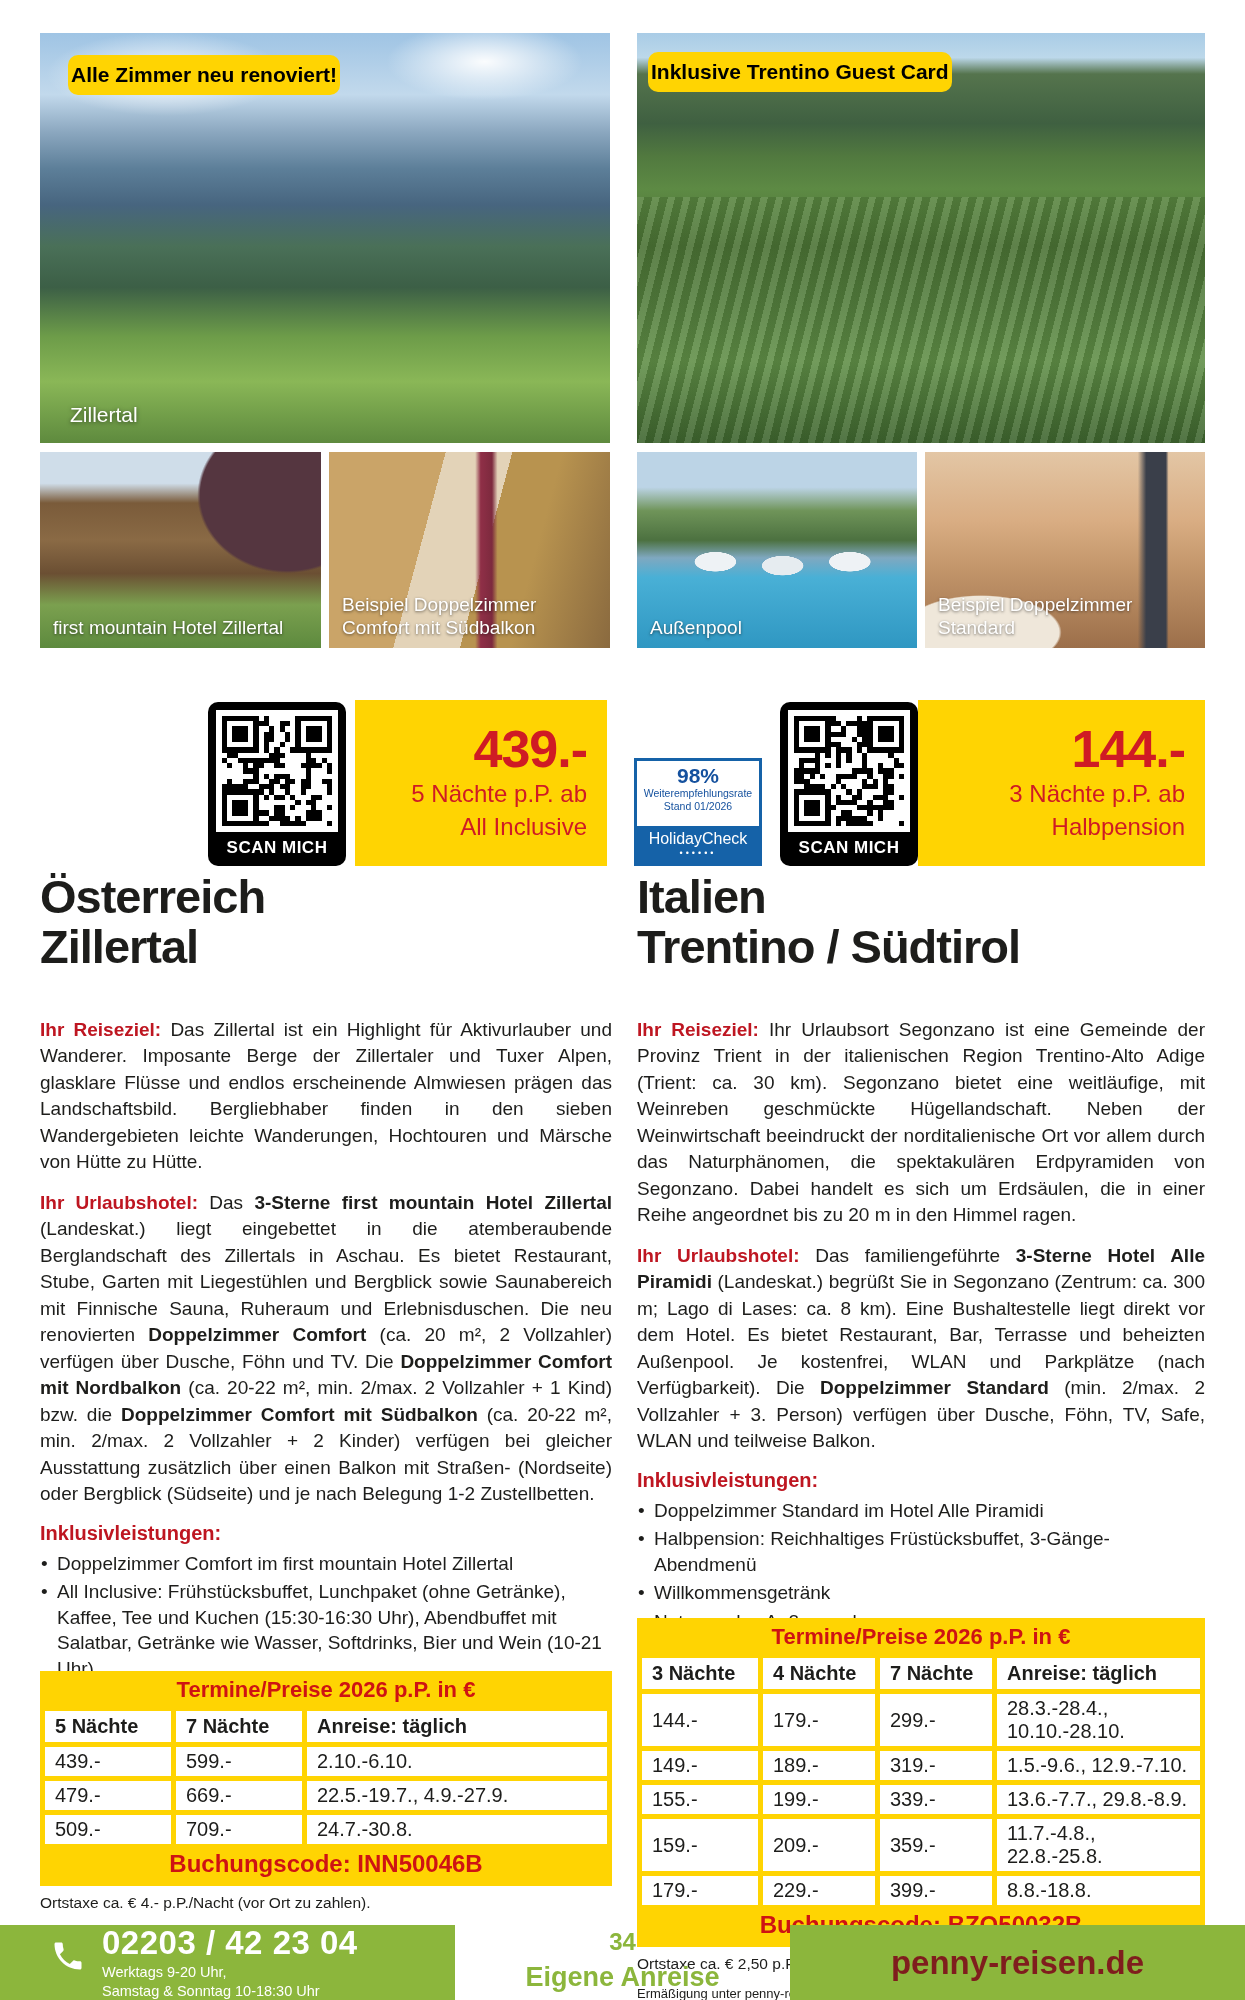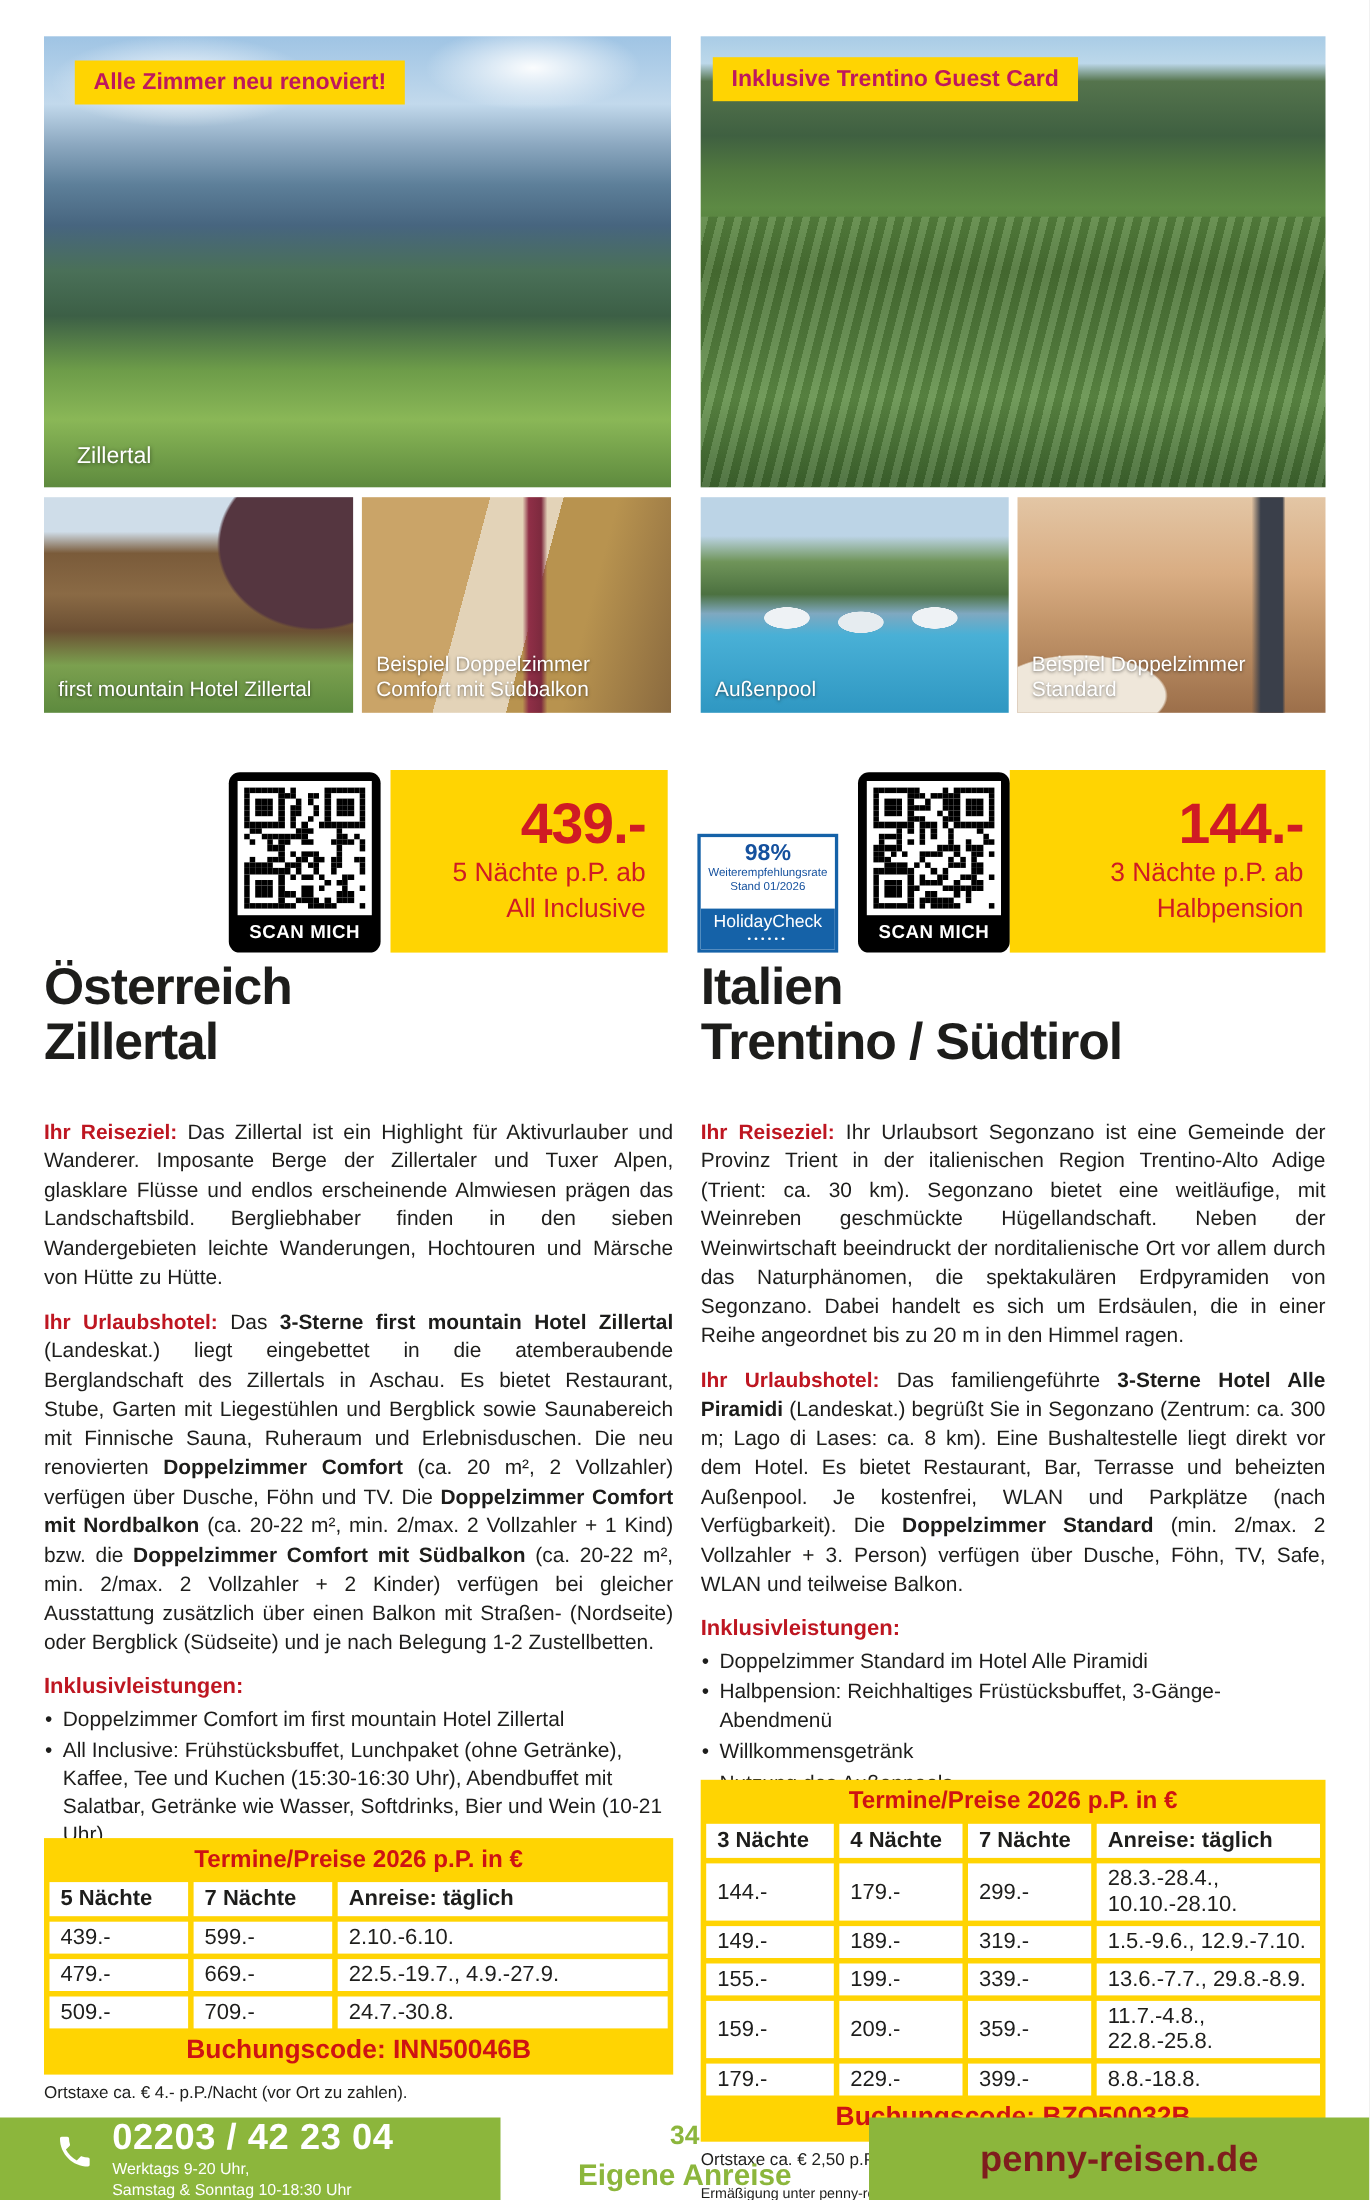--- a/index.html
+++ b/index.html
@@ -13,22 +13,22 @@
       radial-gradient(140px 55px at 78% 7%, rgba(255,255,255,.95), rgba(255,255,255,0) 70%),
       radial-gradient(170px 60px at 22% 10%, rgba(255,255,255,.85), rgba(255,255,255,0) 70%),
       linear-gradient(180deg,#9fc4e4 0%,#c2d9ec 15%,#8ca8c0 24%,#5d7f99 33%,#47657f 42%,#4a7058 52%,#3c5f46 62%,#6d9c49 74%,#8ab757 85%,#5e8a3e 100%);}
   .hero.right{left:637px;width:568px;
     background:
       linear-gradient(180deg,#a9cce6 0%,#bcd8ea 6%,#55744d 10%,#3f6041 22%,#51793f 30%,#5d8a44 38%,#4c7336 52%,#568040 66%,#629049 80%,#3f6530 100%);}
   .hero.right::after{content:"";position:absolute;inset:40% 0 0 0;
       background:repeating-linear-gradient(104deg, rgba(255,255,255,.10) 0 7px, rgba(20,40,10,.16) 7px 15px);}
   .hero-caption{position:absolute;left:30px;bottom:16px;color:#fff;font-size:21px;
       text-shadow:0 1px 4px rgba(0,0,0,.55);z-index:3;}
-  .flag{position:absolute;background:#FFD402;color:#be185d;font-weight:bold;font-size:21px;
-      padding:8px 17px;z-index:3;white-space:nowrap;}
+  .flag{position:absolute;background:#FFD402;color:#000000;font-weight:bold;font-size:21px;
+      padding:8px 3px;z-index:3;white-space:nowrap;border-radius:10px;}
   .flag.l{left:28px;top:22px;}
   .flag.r{left:11px;top:19px;}
 
   
   .neubei{position:absolute;left:13px;top:342px;height:56px;display:flex;z-index:4;}
   .neubei .nb-yellow{background:#FFD402;color:#C41212;font-weight:bold;font-size:28px;
       display:flex;align-items:center;padding:0 22px;}
   .neubei .nb-red{background:#CD1414;color:#fff;width:136px;padding:6px 10px 4px;
       display:flex;flex-direction:column;justify-content:center;transform:none;}
   .nb-penny{font-weight:bold;font-style:italic;font-size:25px;letter-spacing:-.5px;line-height:1;}

